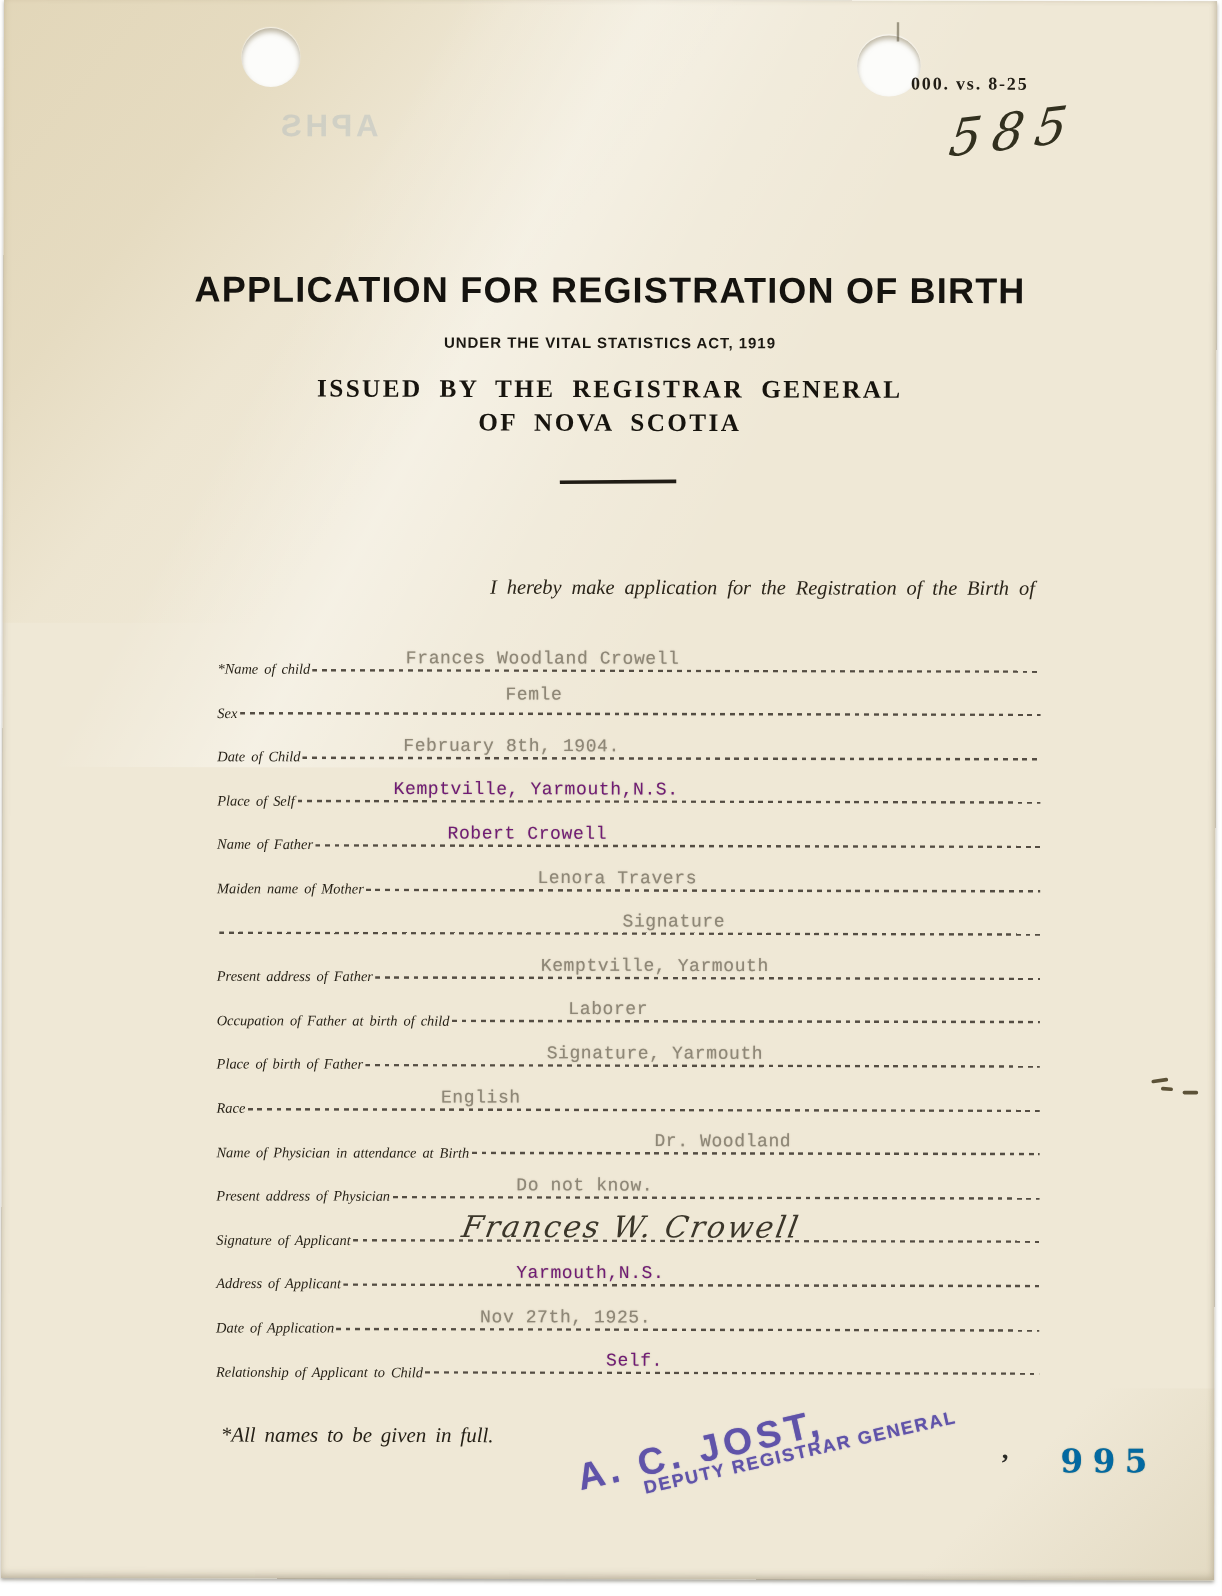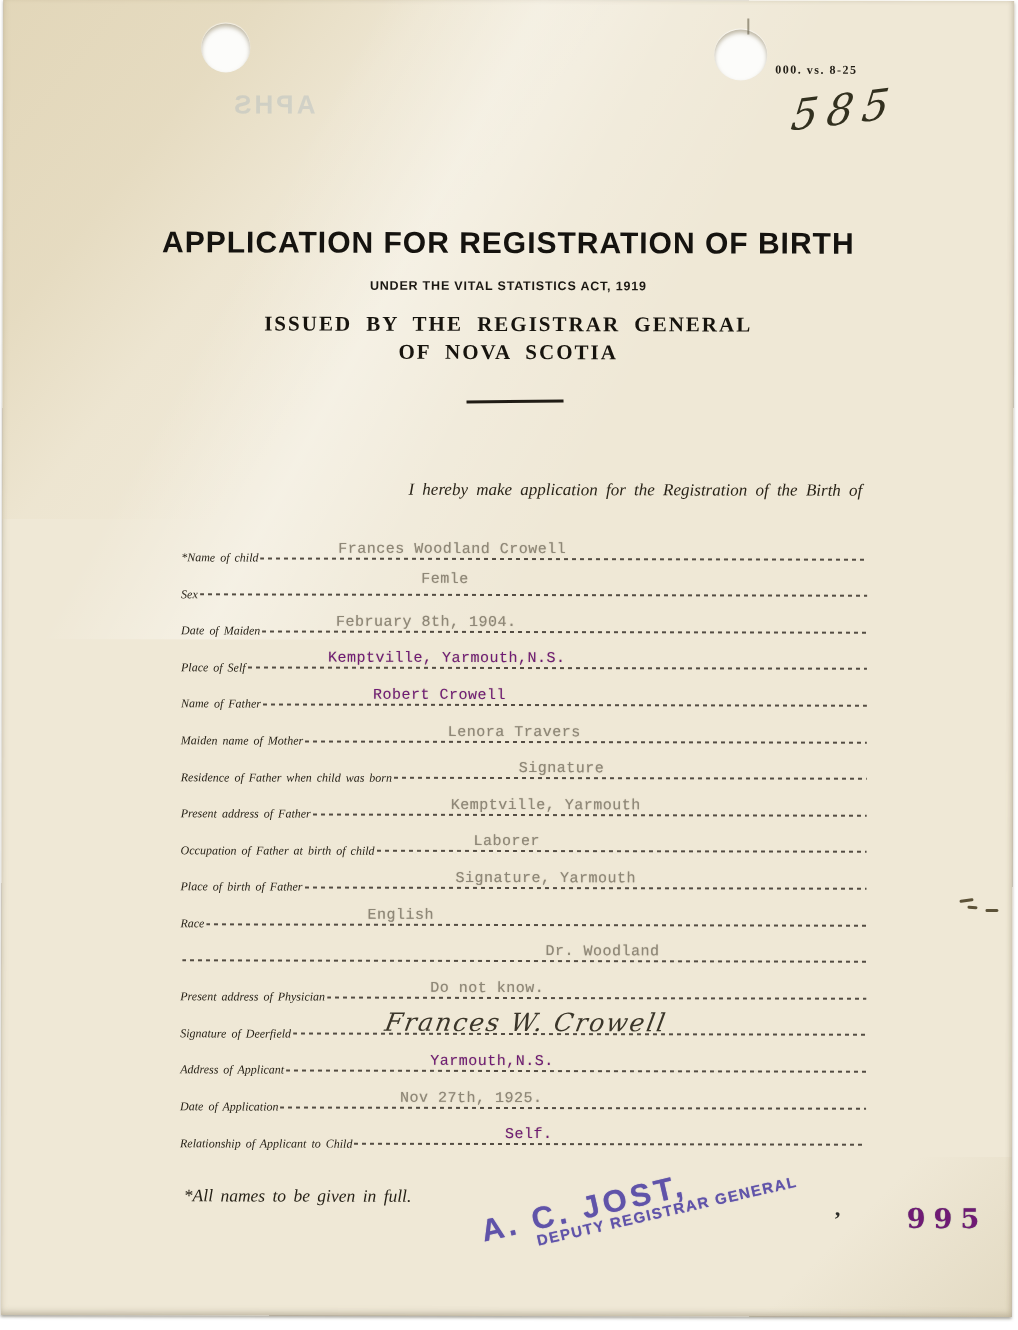--- a/index.html
+++ b/index.html
@@ -18,22 +18,22 @@
 
   .hole{position:absolute;border-radius:50%;background:#fcfcfa;
     box-shadow:inset 0 3px 4px rgba(140,128,95,.55), 0 -1px 1px rgba(255,255,255,.6);}
   .hole1{left:198px;top:24px;width:49px;height:49px;}
   .hole2{left:711px;top:29px;width:53px;height:51px;}
 
   .ghost{position:absolute;left:228px;top:90px;font-family:"Liberation Sans",sans-serif;
     font-weight:bold;font-size:26px;letter-spacing:3px;color:rgba(150,168,185,.30);
     transform:scaleX(-1);}
 
-  .print-code{position:absolute;left:772px;top:62px;font-family:"Liberation Serif",serif;
-    font-size:12px;font-weight:bold;letter-spacing:1.5px;color:#211d15;}
+  .print-code{position:absolute;left:756px;top:62px;font-family:"Liberation Serif",serif;
+    font-size:15px;font-weight:bold;letter-spacing:1.5px;color:#211d15;}
 
   .hand-number{position:absolute;left:788px;top:84px;font-family:"DejaVu Serif",serif;
     font-style:italic;font-size:42px;letter-spacing:9px;color:#32301f;
     transform:rotate(-7deg) skewX(-14deg);}
 
   .title{position:absolute;left:0;right:0;top:226px;text-align:center;
     font-family:"Liberation Sans",sans-serif;font-weight:bold;font-size:30px;
     letter-spacing:1px;color:#15130f;}
   .subtitle{position:absolute;left:0;right:0;top:279px;text-align:center;
     font-family:"Liberation Sans",sans-serif;font-weight:bold;font-size:12.5px;
@@ -85,22 +85,22 @@
 
   .stamp{position:absolute;left:478px;top:1178px;width:320px;transform:rotate(-13deg);
     color:#5447a6;opacity:.92;}
   .stamp .s1{font-family:"Liberation Sans",sans-serif;font-weight:bold;font-size:31px;
     letter-spacing:4px;text-shadow:0 0 1px rgba(84,71,166,.7);}
   .stamp .s2{font-family:"Liberation Sans",sans-serif;font-weight:bold;font-size:15px;
     letter-spacing:1.5px;margin:-6px 0 0 52px;text-shadow:0 0 1px rgba(84,71,166,.7);}
 
   .tick{position:absolute;left:833px;top:1206px;font-size:22px;font-weight:bold;color:#2b2b27;}
   .page-number{position:absolute;left:883px;top:1202px;font-family:"DejaVu Serif",serif;
-    font-weight:bold;font-size:27px;letter-spacing:8px;color:#701a75;
-    text-shadow:0 0 1px rgba(48,88,74,.6);margin-left:23px;}
+    font-weight:bold;font-size:27px;letter-spacing:8px;color:#0369a1;
+    text-shadow:0 0 1px rgba(48,88,74,.6);}
 
   .smudge{position:absolute;background:#5c5238;border-radius:2px;}
   .sm1{left:958px;top:898px;width:14px;height:3px;transform:rotate(-8deg);}
   .sm2{left:966px;top:905px;width:10px;height:3px;transform:rotate(4deg);}
   .sm3{left:984px;top:908px;width:13px;height:3px;}
   .scratch{position:absolute;left:744px;top:18px;width:2px;height:16px;background:rgba(90,82,60,.55);}
 </style>
 </head>
 <body>
 
@@ -131,41 +131,40 @@
       <span class="flabel">*Name of child</span>
         <span class="fline"></span>
       <span class="fvalue">Frances Woodland Crowell</span>
     </div>
     <div class="row">
       <span class="flabel">Sex</span>
         <span class="fline"></span>
       <span class="fvalue">Femle</span>
     </div>
     <div class="row">
-      <span class="flabel">Date of Maiden</span>
+      <span class="flabel">Date of Child</span>
         <span class="fline"></span>
       <span class="fvalue">February 8th, 1904.</span>
     </div>
     <div class="row">
       <span class="flabel">Place of Self</span>
         <span class="fline"></span>
       <span class="fvalue dark">Kemptville, Yarmouth,N.S.</span>
     </div>
     <div class="row">
       <span class="flabel">Name of Father</span>
         <span class="fline"></span>
       <span class="fvalue dark">Robert Crowell</span>
     </div>
     <div class="row">
       <span class="flabel">Maiden name of Mother</span>
         <span class="fline"></span>
       <span class="fvalue">Lenora Travers</span>
     </div>
     <div class="row">
-      <span class="flabel">Residence of Father when child was born</span>
         <span class="fline"></span>
       <span class="fvalue">Signature</span>
     </div>
     <div class="row">
       <span class="flabel">Present address of Father</span>
         <span class="fline"></span>
       <span class="fvalue">Kemptville, Yarmouth</span>
     </div>
     <div class="row">
       <span class="flabel">Occupation of Father at birth of child</span>
@@ -176,30 +175,31 @@
       <span class="flabel">Place of birth of Father</span>
         <span class="fline"></span>
       <span class="fvalue">Signature, Yarmouth</span>
     </div>
     <div class="row">
       <span class="flabel">Race</span>
         <span class="fline"></span>
       <span class="fvalue">English</span>
     </div>
     <div class="row">
+      <span class="flabel">Name of Physician in attendance at Birth</span>
         <span class="fline"></span>
       <span class="fvalue">Dr. Woodland</span>
     </div>
     <div class="row">
       <span class="flabel">Present address of Physician</span>
         <span class="fline"></span>
       <span class="fvalue">Do not know.</span>
     </div>
     <div class="row">
-      <span class="flabel">Signature of Deerfield</span>
+      <span class="flabel">Signature of Applicant</span>
         <span class="fline"></span>
       <span class="fvalue hand">Frances W. Crowell</span>
     </div>
     <div class="row">
       <span class="flabel">Address of Applicant</span>
         <span class="fline"></span>
       <span class="fvalue dark">Yarmouth,N.S.</span>
     </div>
     <div class="row">
       <span class="flabel">Date of Application</span>

